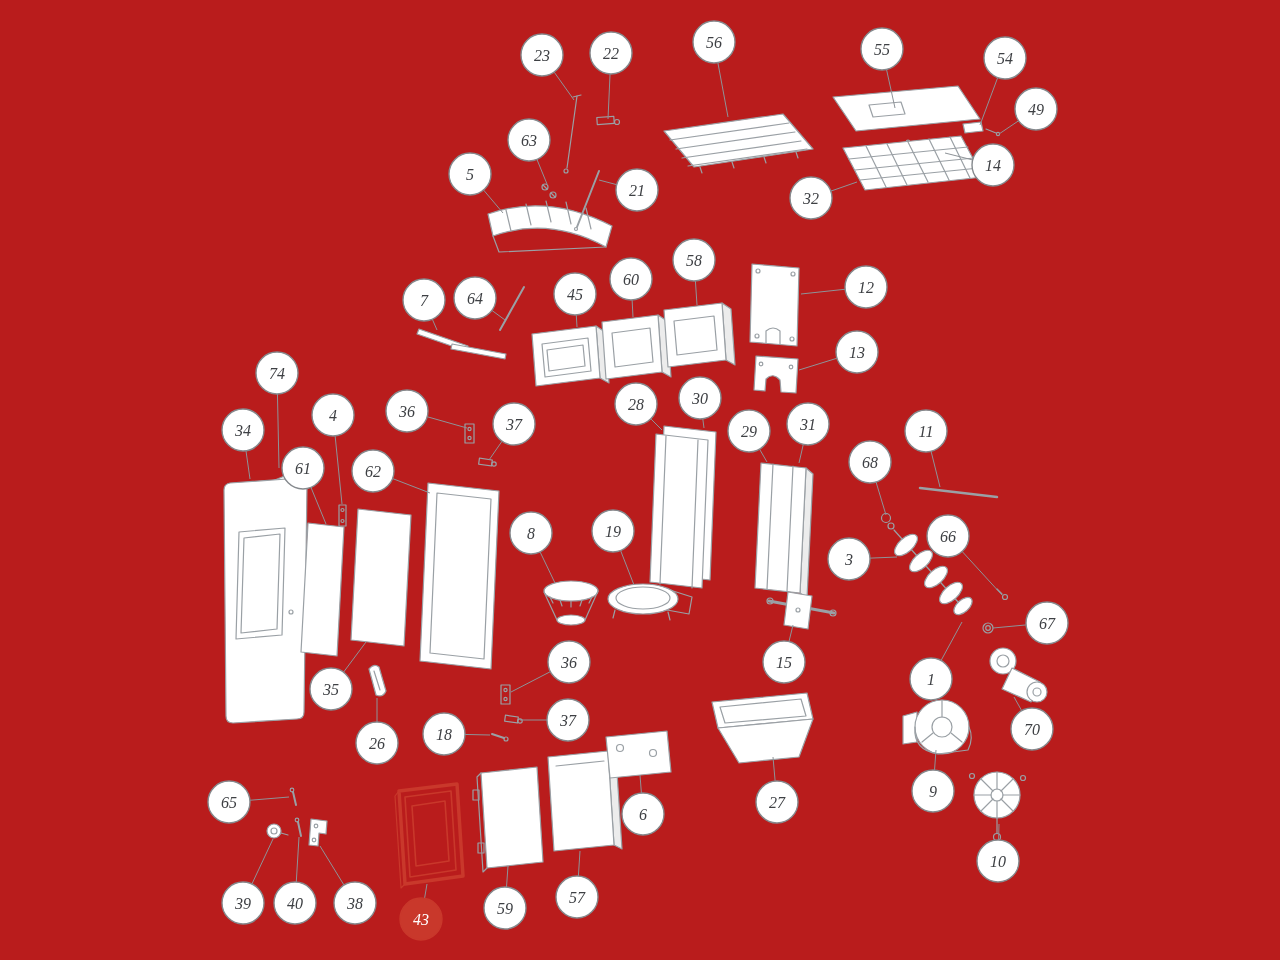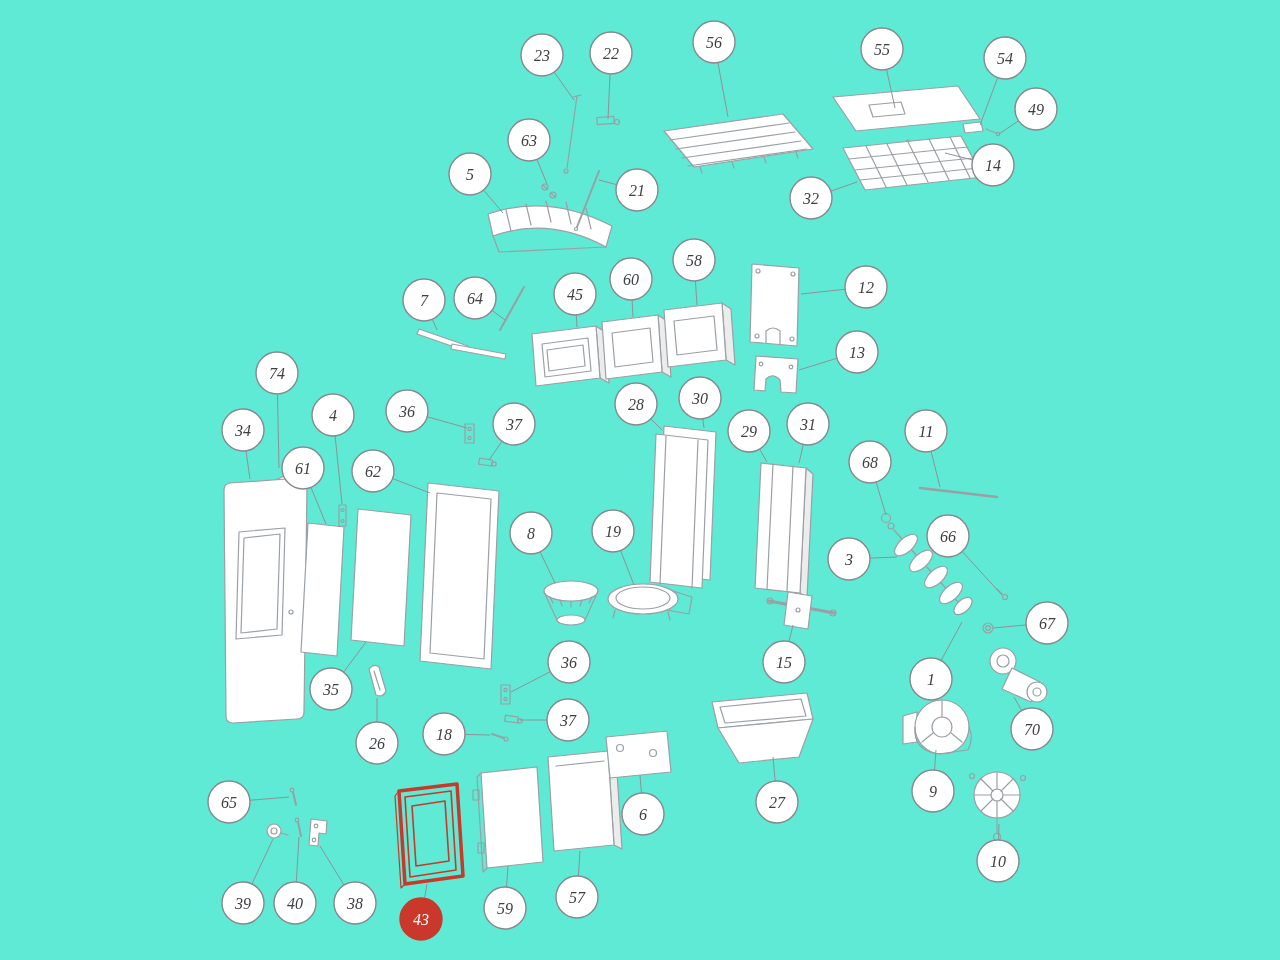--- a/index.html
+++ b/index.html
@@ -1,16 +1,16 @@
 <!DOCTYPE html>
 <html style="--hl: #c9382b;"><head>
 <meta charset="utf-8">
 <style>
   html,body { margin:0; padding:0; background:#ffffff; }
-  .stage { position:relative; width:1280px; height:960px; background:#5eead4; overflow:hidden;
+  .stage { position:relative; width:1280px; height:960px; background:#b91c1c; overflow:hidden;
            font-family:"Liberation Sans", sans-serif; }
   .stage svg { position:absolute; left:0; top:0; }
 
   
   #art path, #art line, #art circle, #art ellipse, #art rect, #art polygon {
     fill:none; stroke:#9aa0a5; stroke-width:1.2; stroke-linejoin:round; stroke-linecap:round;
   }
   #art .fill  { fill:#ffffff; }
   #art .shade { fill:#ececec; }
   #art .hl    { stroke:var(--hl,#c9382b); }

